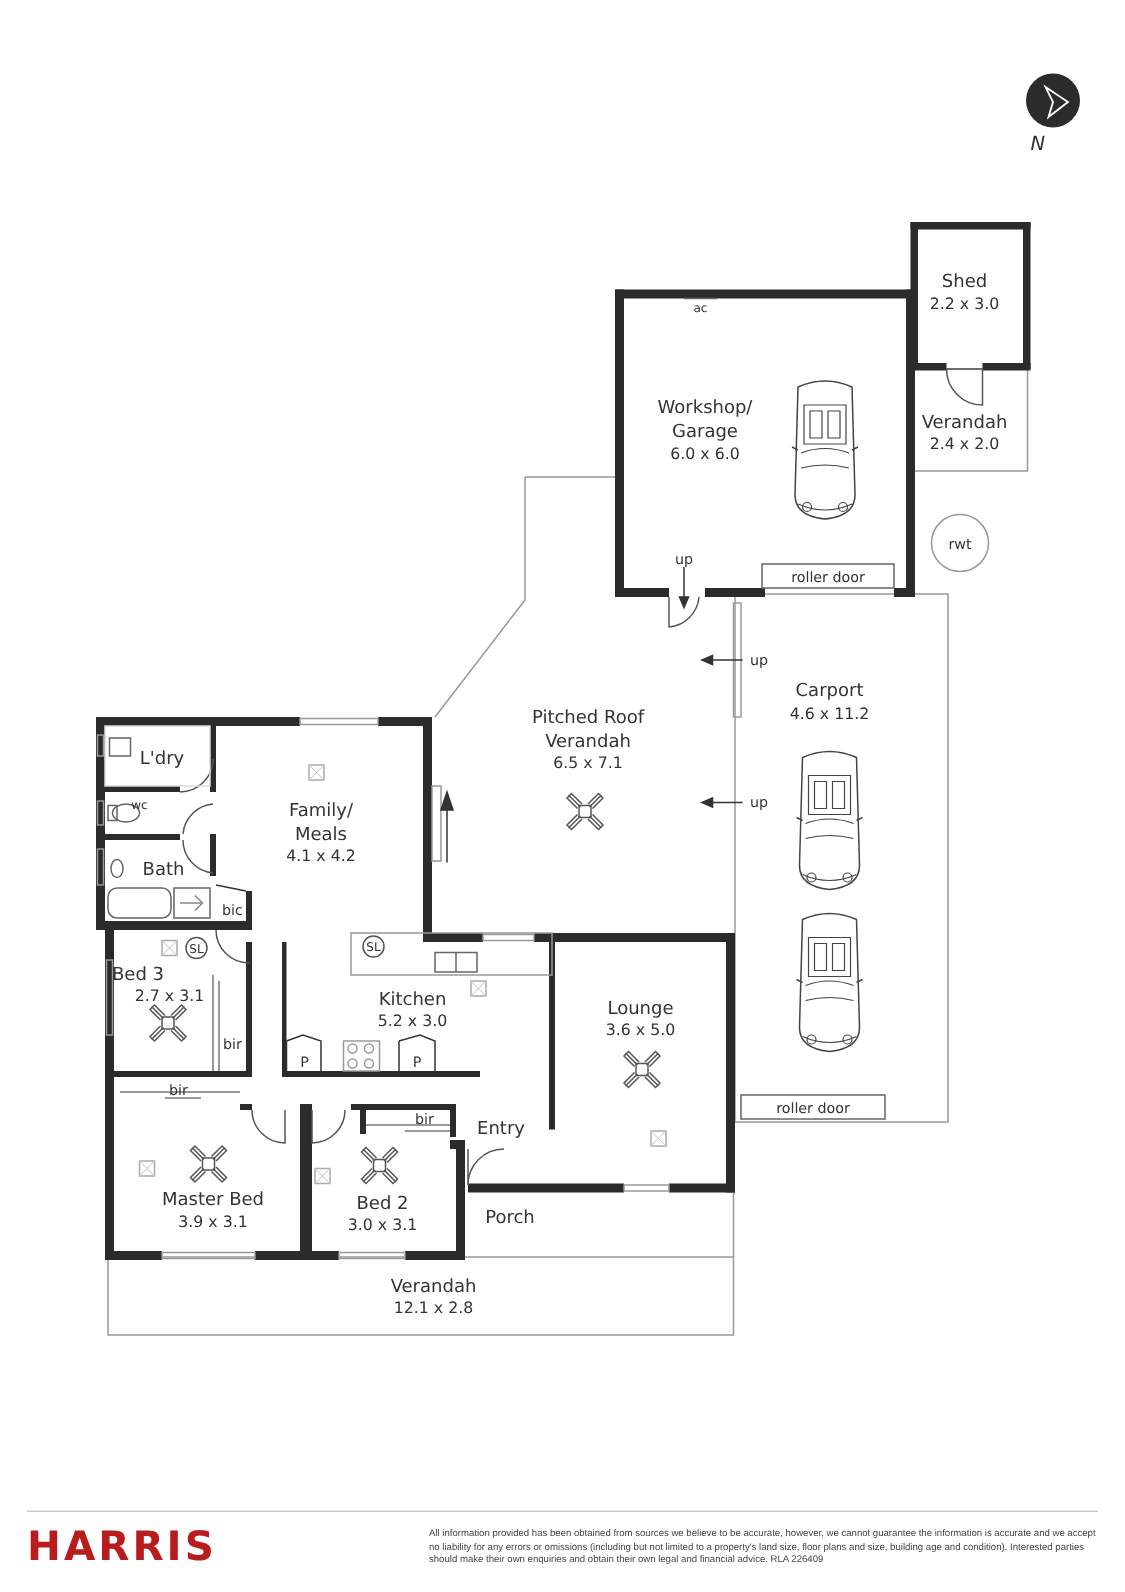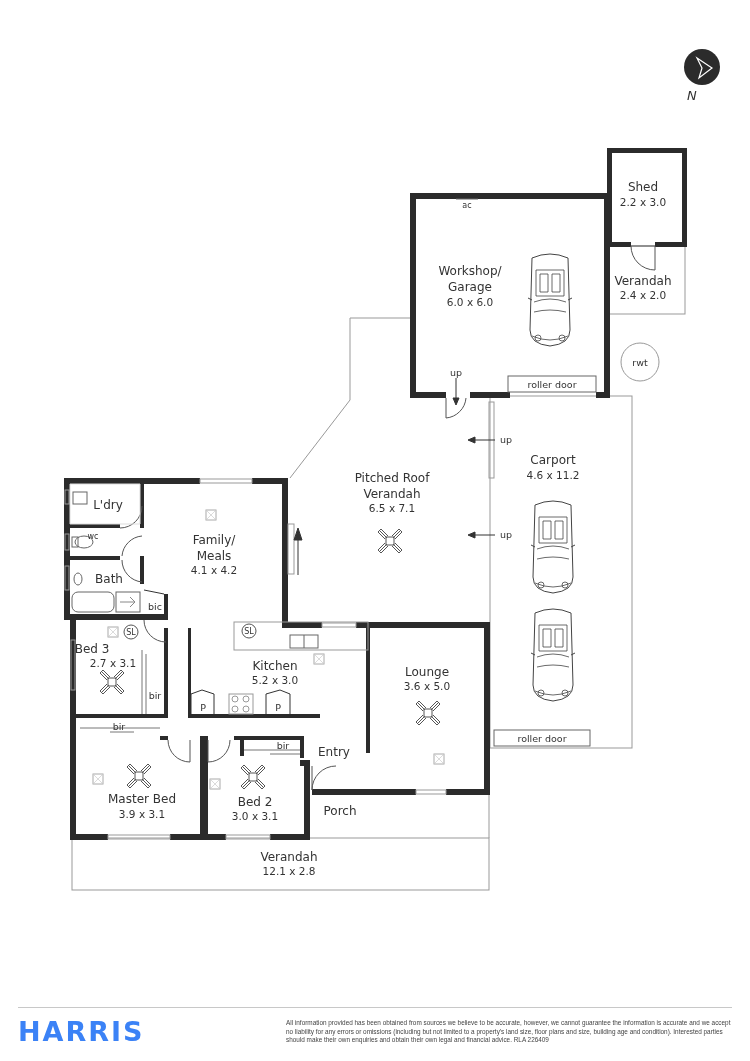--- a/index.html
+++ b/index.html
@@ -7,21 +7,21 @@
   #plan { position:absolute; left:0; top:0; width:750px; height:1000px; }
   .lbl { font-family:"DejaVu Sans", sans-serif; fill:#333; }
   .room { font-size:12px; }
   .dim { font-size:10.5px; }
   .small { font-size:9.5px; }
   .tiny { font-size:8px; }
   .wall { fill:#2b2b2b; }
   .thin { fill:none; stroke:#999; stroke-width:1; }
   .thin2 { fill:none; stroke:#555; stroke-width:1; }
   .footer-rule { position:absolute; left:18px; right:18px; top:1007px; height:1px; background:#c8c8c8; }
-  .brand { position:absolute; left:18px; top:1016px; font-family:"DejaVu Sans", sans-serif; font-size:27px; font-weight:bold; letter-spacing:2px; color:#3b82f6; }
+  .brand { position:absolute; left:18px; top:1016px; font-family:"DejaVu Sans", sans-serif; font-size:27px; font-weight:bold; letter-spacing:2px; color:#b91c1c; }
   .disclaimer { position:absolute; left:286px; top:1019px; width:450px; font-family:"Liberation Sans", sans-serif; font-size:6.4px; line-height:8.6px; color:#444; }
 </style>
 </head>
 <body>
 
 <svg id="plan" viewBox="0 0 750 1000" xmlns="http://www.w3.org/2000/svg">
   <defs>
     <g id="fan">
       <rect x="-4" y="-4" width="8" height="8" fill="none" stroke="#555" stroke-width="1"></rect>
       <g stroke="#555" stroke-width="1" fill="none">

